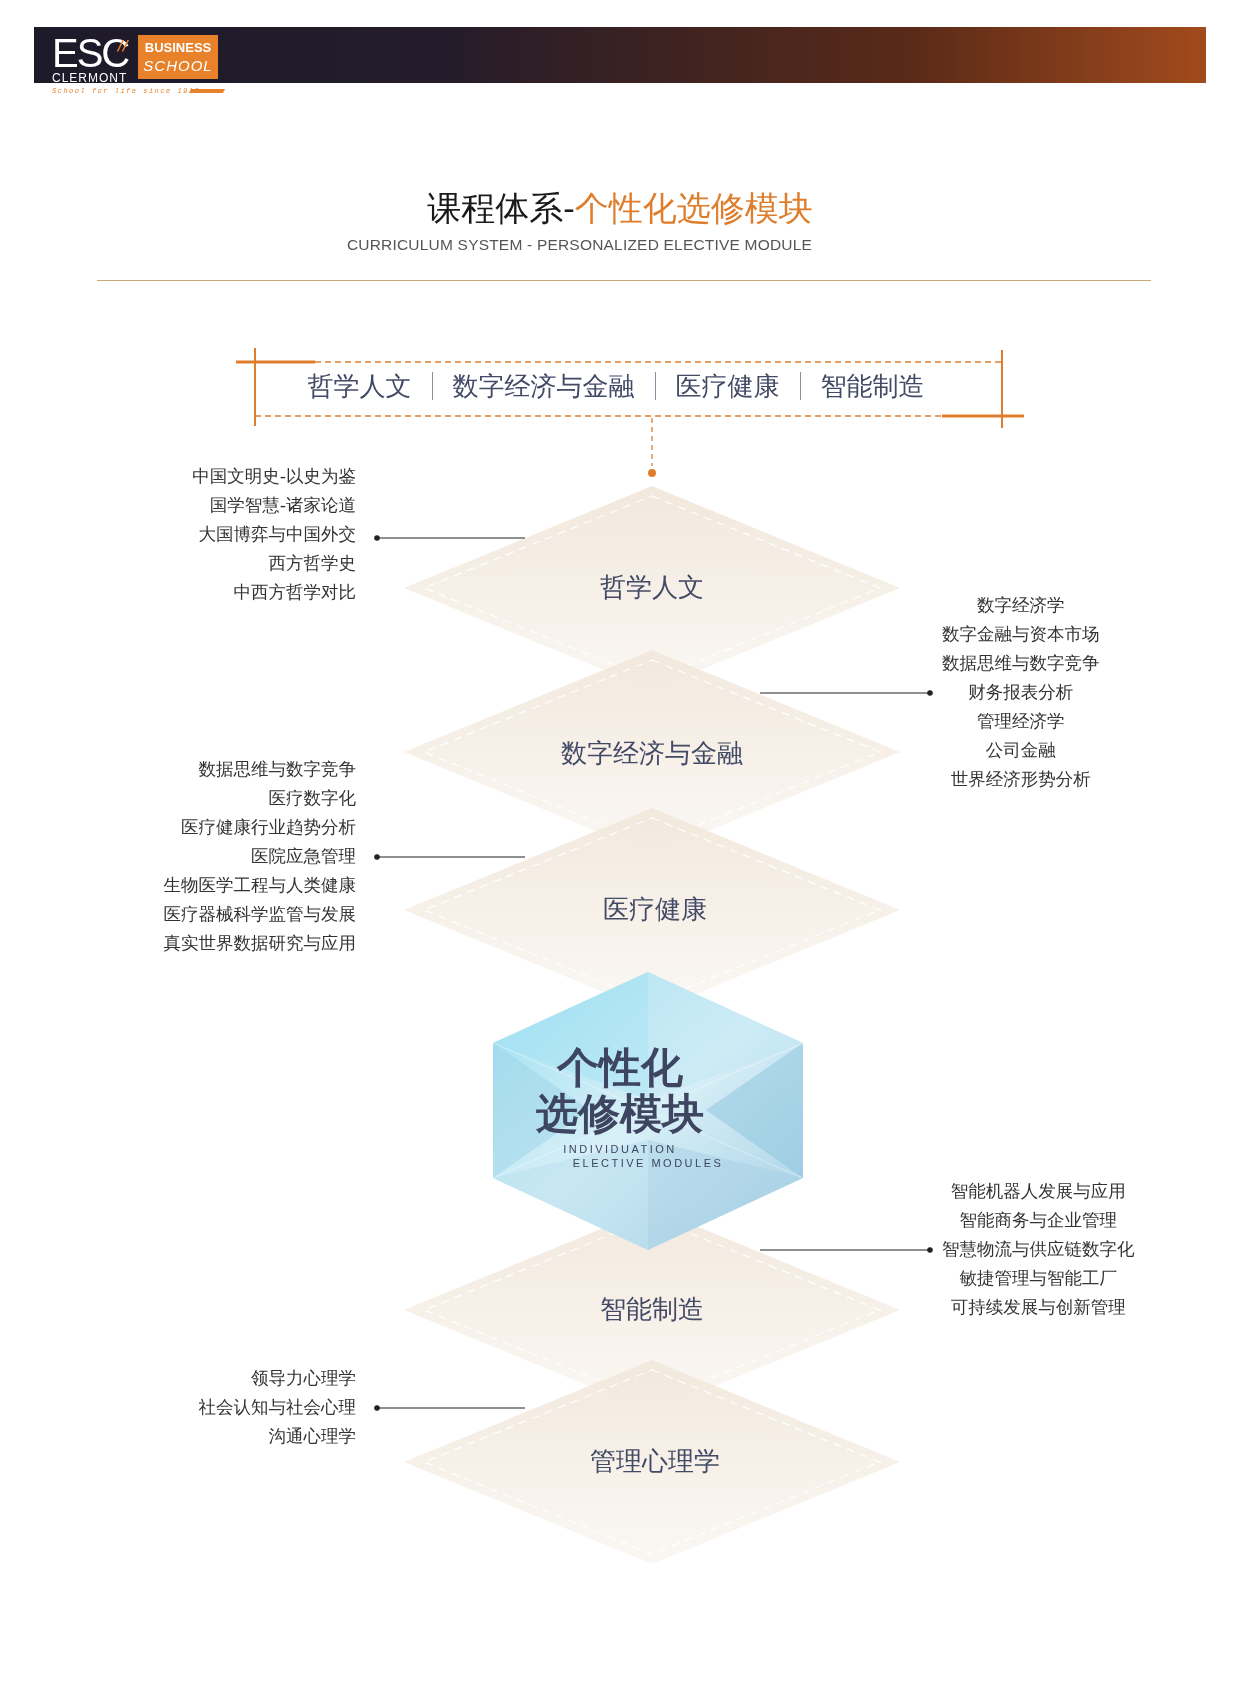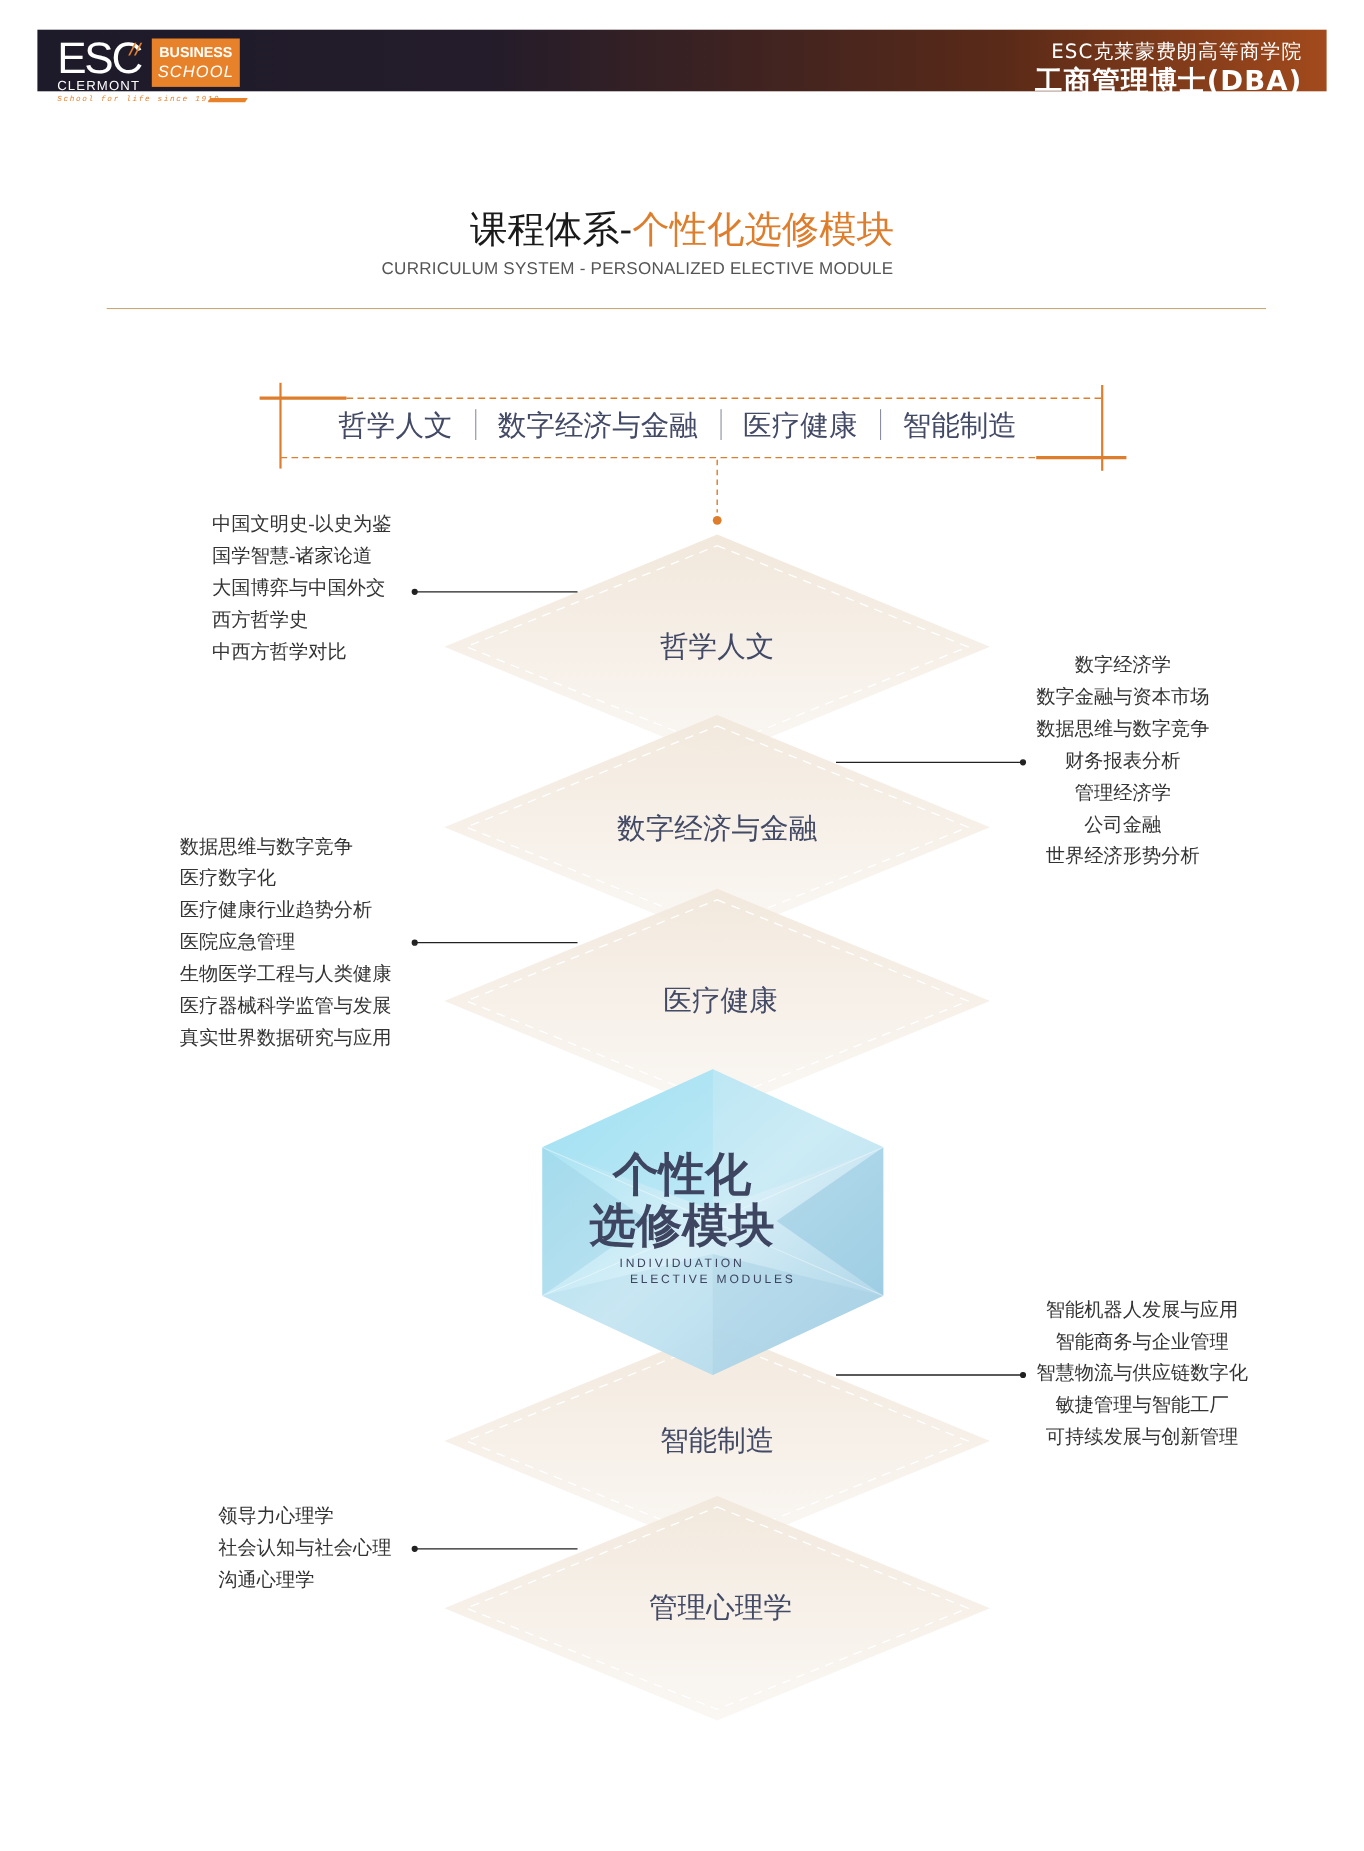--- a/index.html
+++ b/index.html
@@ -20,43 +20,39 @@
   .title .t-black{color:#1a1a1a;}
   .title .t-orange{color:#de7e2c;}
   .subtitle{position:absolute;left:0;width:1159px;top:236px;text-align:center;font-family:"Liberation Sans",sans-serif;font-size:15.5px;color:#555;letter-spacing:0.2px;}
   .divider{position:absolute;left:97px;top:280px;width:1054px;height:1px;background:#c9a97a;}
   .cats{position:absolute;left:236px;top:346px;width:780px;height:80px;}
   .cat-row{position:absolute;left:0;top:0;width:760px;height:80px;display:flex;align-items:center;justify-content:center;gap:0;}
   .cat{font-size:26px;color:#434a66;padding:0 20px;}
   .cat-sep{width:1px;height:28px;background:#8a8fa0;}
   .diagram{position:absolute;left:0;top:0;width:1240px;height:1683px;}
   .course-list{position:absolute;font-size:17.5px;color:#333;line-height:29px;}
-  .course-list.left{text-align:left;font-family:Liberation Serif, serif;}
+  .course-list.left{text-align:right;}
   .course-list.right{text-align:center;}
   .diamond-label{position:absolute;font-size:26px;color:#434a66;text-align:center;width:300px;}
   .hex-title{position:absolute;left:0;width:1240px;text-align:center;font-size:42px;font-weight:bold;color:#3d4560;line-height:48px;}
   .hex-sub{position:absolute;left:0;width:1240px;text-align:center;font-family:"Liberation Sans",sans-serif;font-size:11px;letter-spacing:2.5px;color:#3d4560;line-height:14px;}
 </style>
 </head>
 <body>
 
 <div class="banner">
   <div class="logo-esc">ESC</div>
   <div class="logo-mark">//</div>
   <div class="logo-clermont">CLERMONT</div>
   <div class="logo-box">
     <div class="b1">BUSINESS</div>
     <div class="b2">SCHOOL</div>
   </div>
   <div class="logo-tag">School for life since 1919</div>
   <div class="logo-stripe"></div>
-  <div class="banner-right">
-    <div class="r1">ESC克莱蒙费朗高等商学院</div>
-    <div class="r2">工商管理博士(DBA)</div>
-  </div>
 </div>
 
 <div class="title">
   <span class="t-black">课程体系-</span><span class="t-orange">个性化选修模块</span>
 </div>
 <div class="subtitle">CURRICULUM SYSTEM - PERSONALIZED ELECTIVE MODULE</div>
 <div class="divider"></div>
 
 <svg class="diagram" width="1240" height="1683" viewBox="0 0 1240 1683">
   <defs>

